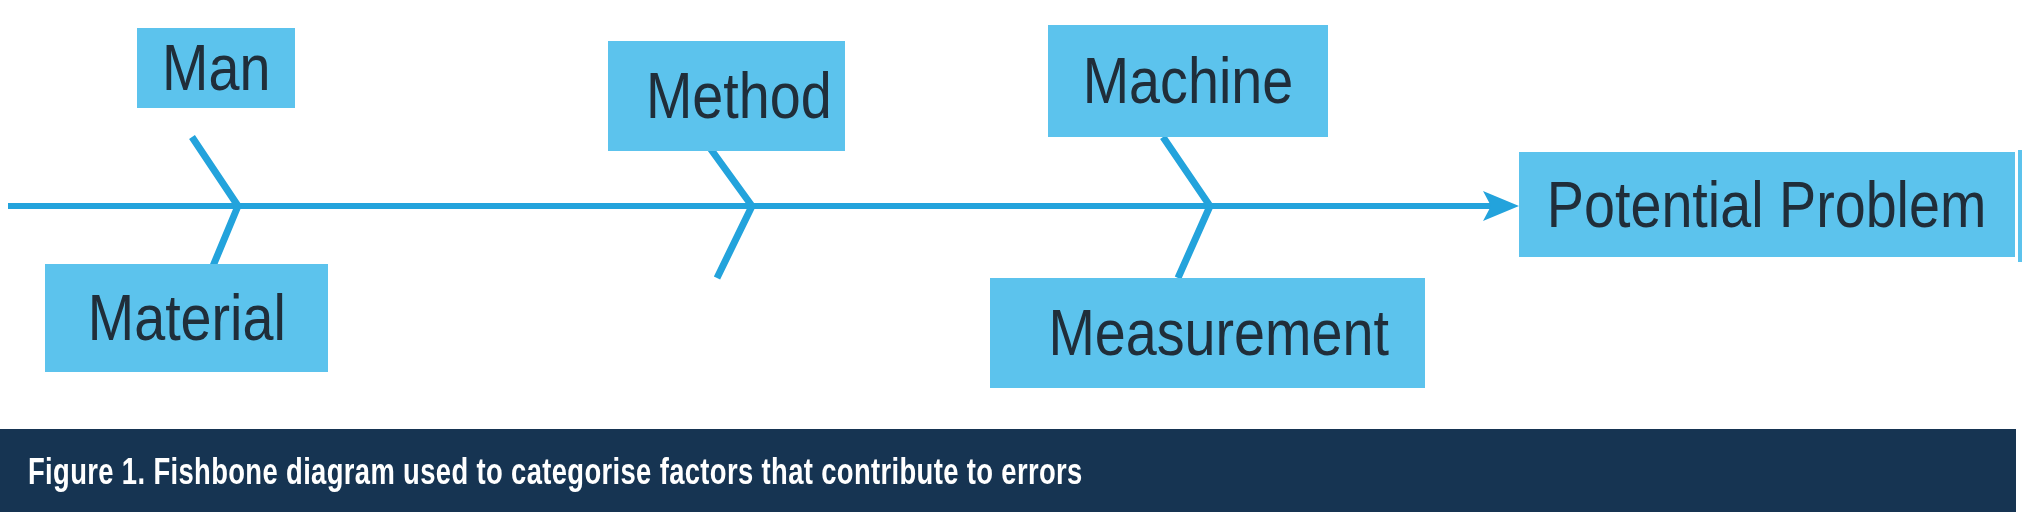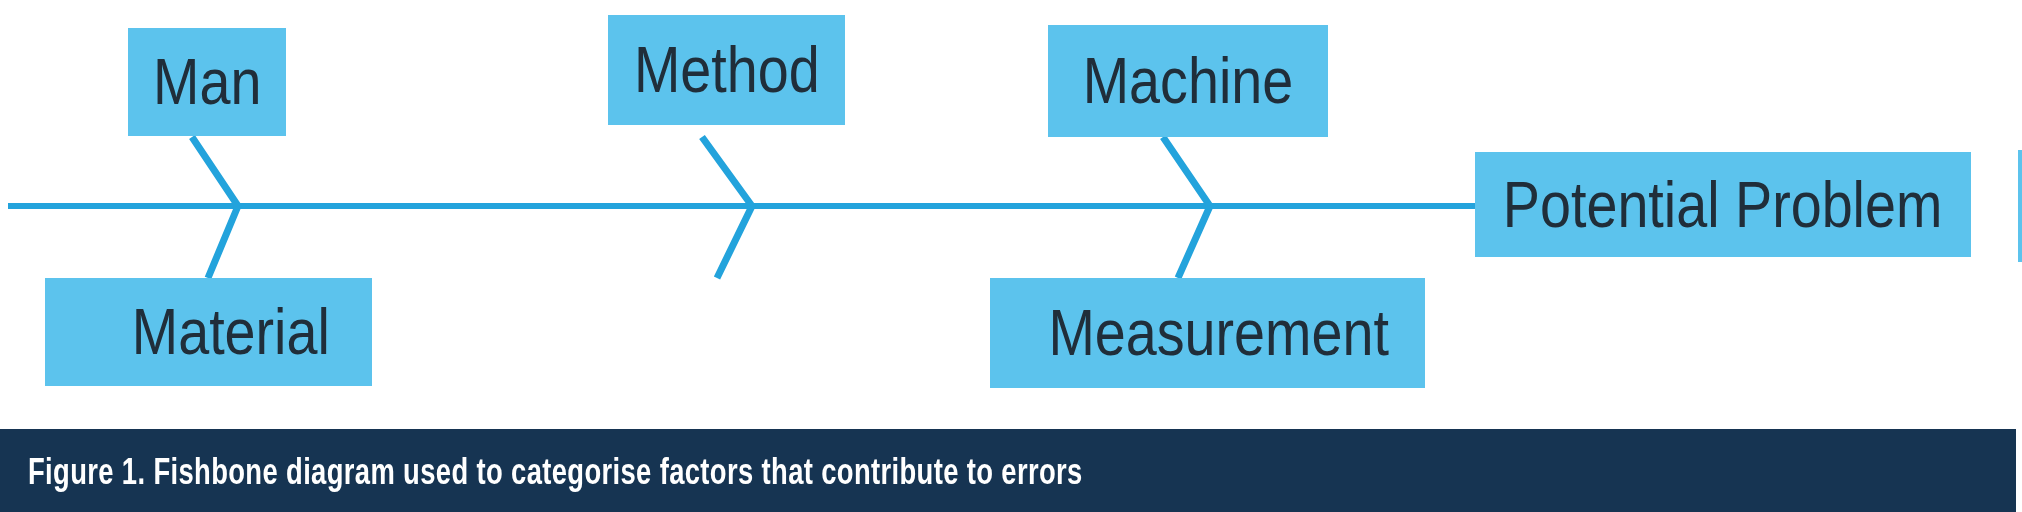--- a/index.html
+++ b/index.html
@@ -26,27 +26,27 @@
   .caption-bar .txt{
     display:inline-block;margin-left:28px;font-size:37px;font-weight:bold;
     color:var(--caption-text);transform:scaleX(0.74);transform-origin:0 50%;
     white-space:nowrap;letter-spacing:0.5px;
   }
   .edge-sliver{
     position:absolute;left:2018px;top:150px;width:4px;height:112px;
     background:var(--box-fill);
   }
   
-  .b-man        {left:128px; top:28px;  width:158px; height:108px;}
-  .b-method     {left:608px; top:15px;  width:237px; height:110px;}
+  .b-man        {left:137px; top:28px;  width:158px; height:80px;}
+  .b-method     {left:608px; top:41px;  width:237px; height:110px;justify-content:flex-end;}
   .b-machine    {left:1048px;top:25px;  width:280px; height:112px;}
-  .b-material   {left:45px;  top:278px; width:283px; height:108px;padding-left:44px;}
+  .b-material   {left:45px;  top:264px; width:283px; height:108px;}
   .b-mothernature{left:518px;top:278px; width:412px; height:110px;}
   .b-measurement{left:990px; top:278px; width:412px; height:110px;padding-left:23px;}
-  .b-head       {left:1475px;top:152px; width:496px; height:105px;}
+  .b-head       {left:1519px;top:152px; width:496px; height:105px;}
 </style>
 </head>
 <body>
 
 <div class="stage">
 
   <svg class="lines" viewBox="0 0 2022 512" aria-hidden="true">
     <line class="spine" x1="8" y1="206" x2="1492" y2="206"></line>
     <polygon class="arrowhead" points="1483,191 1519,206 1483,221 1491,206"></polygon>
     <polyline class="rib" points="192,137 238,206 208,278"></polyline>

